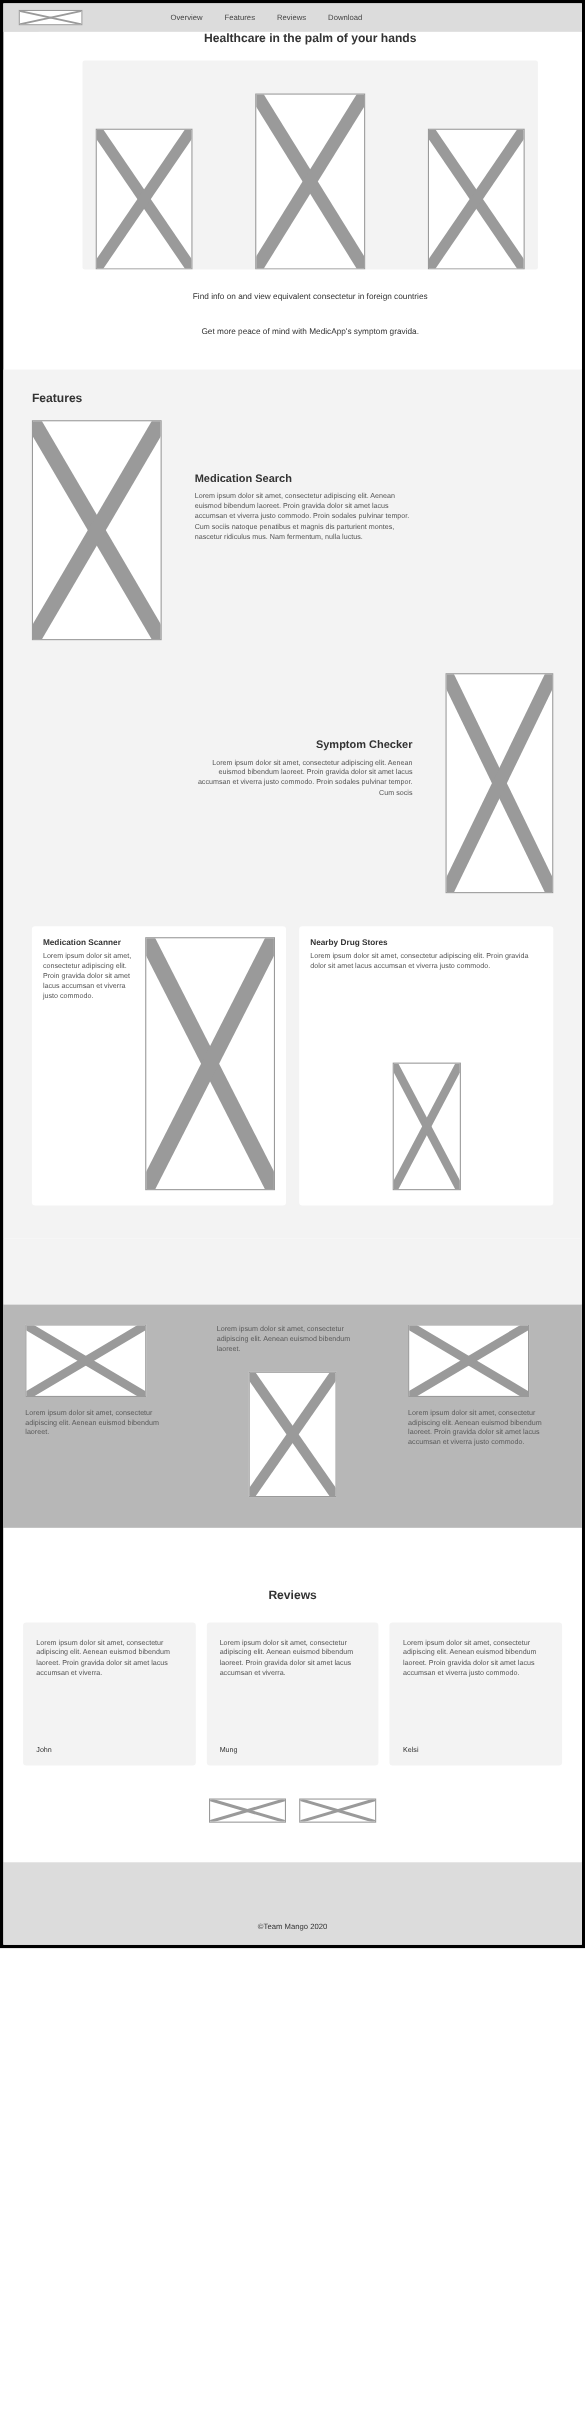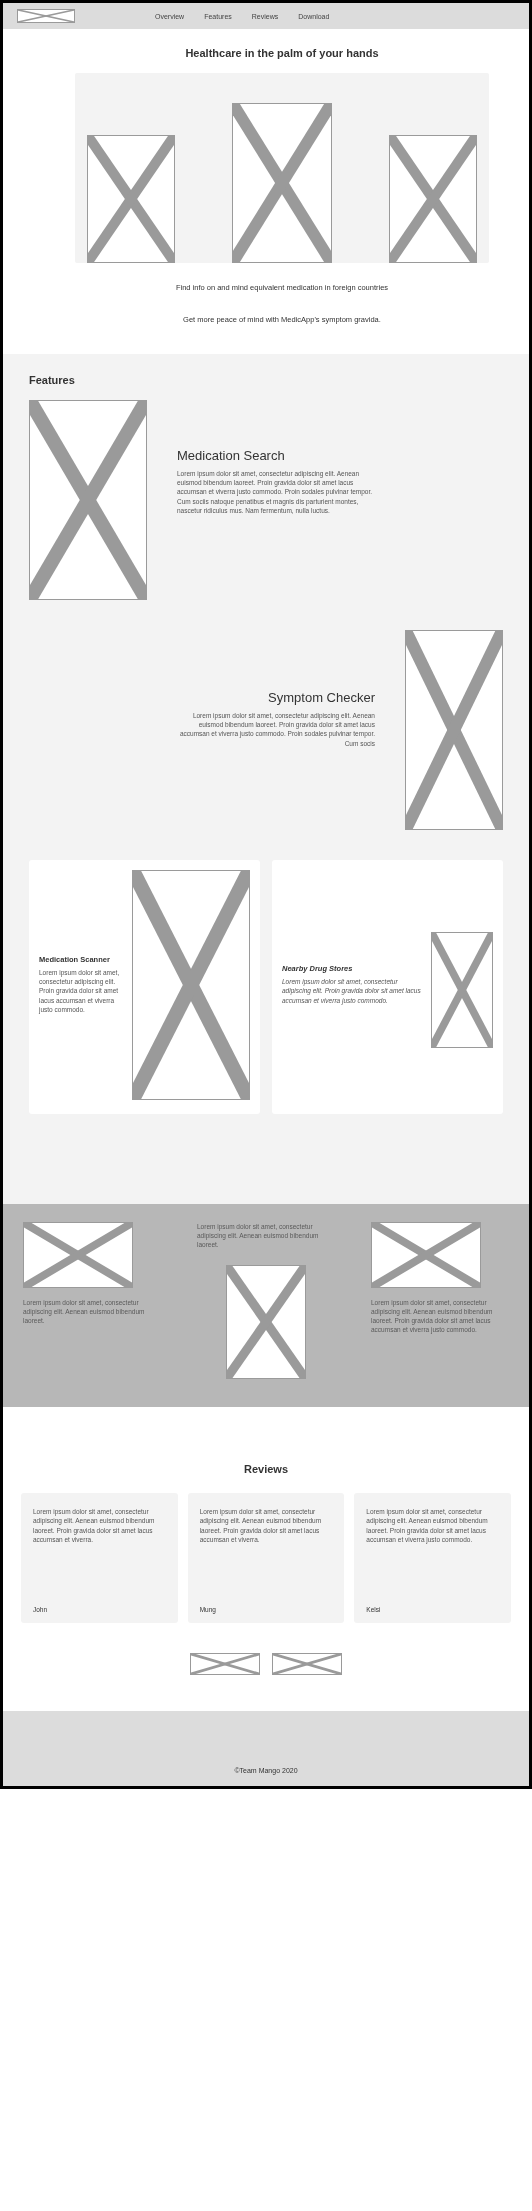--- a/index.html
+++ b/index.html
@@ -19,21 +19,21 @@
     padding: 6px 14px;
     gap: 24px;
   }
   .logo-box {
     width: 58px; height: 14px;
   }
   .nav-links { display: flex; gap: 20px; margin-left: 56px; }
   .nav-links span { font-size: 7px; color: #444; cursor: pointer; }
   .hero {
     text-align: center;
-    padding: 18px 40px 26px;
+    padding: 0 40px 26px;
     background: #fff;
     margin-left: 32px;
   }
   .hero h1 { font-size: 11px; font-weight: bold; margin-bottom: 14px; }
   .hero-images {
     background: #f3f3f3;
     border-radius: 2px;
     padding: 16px 12px 0;
     display: flex;
     justify-content: space-between;
@@ -54,36 +54,35 @@
     display: flex;
     gap: 30px;
     margin-bottom: 30px;
     align-items: flex-start;
   }
   .feature-row.reverse { flex-direction: row-reverse; }
   .feature-img { width: 118px; height: 200px; flex-shrink: 0; }
   .feature-img.narrow { width: 98px; height: 200px; }
   .feature-text { padding-top: 48px; }
   .feature-text.top0 { padding-top: 60px; }
-  .feature-text h3 { font-size: 13px; font-weight: normal; margin-bottom: 6px; }
+  .feature-text h3 { font-size: 10px; font-weight: bold; margin-bottom: 6px; }
   .feature-text p { font-size: 6.5px; line-height: 1.45; color: #555; max-width: 200px; }
   .cards-two {
     display: flex;
     gap: 12px;
     padding: 0 8px 0;
     background: #f3f3f3;
   }
   .card {
     background: #fff;
     border-radius: 3px;
     padding: 10px 10px 14px;
     flex: 1;
     display: flex;
     gap: 8px;
-    align-items: center;
   }
   .card .txt { flex: 1; }
   .card h3 { font-size: 7.5px; font-weight: bold; margin-bottom: 4px; }
   .card p { font-size: 6.5px; line-height: 1.4; color: #555; }
   .card .ph-big { width: 118px; height: 230px; }
   .card .ph-small { width: 62px; height: 116px; }
   .spacer-grey { background:#f3f3f3; height:60px; }
   .grey-band {
     background: #b7b7b7;
     padding: 18px 20px 28px;
@@ -159,21 +158,21 @@
           <line x1="10" y1="0" x2="0" y2="10"></line>
         </svg>
       </div>
     <div class="ph small">
         <svg preserveAspectRatio="none" viewBox="0 0 10 10">
           <line x1="0" y1="0" x2="10" y2="10"></line>
           <line x1="10" y1="0" x2="0" y2="10"></line>
         </svg>
       </div>
   </div>
-  <p class="hero-sub">Find info on and mind equivalent medication in foreign countries</p>
+  <p class="hero-sub">Find info on and view equivalent consectetur in foreign countries</p>
   <p class="hero-sub">Get more peace of mind with MedicApp's symptom gravida.</p>
 </div>
 
 <div class="features-section">
   <h2>Features</h2>
 
   <div class="feature-row">
     <div class="ph feature-img">
         <svg preserveAspectRatio="none" viewBox="0 0 10 10">
           <line x1="0" y1="0" x2="10" y2="10"></line>
@@ -205,21 +204,21 @@
         <h3>Medication Scanner</h3>
         <p>Lorem ipsum dolor sit amet, consectetur adipiscing elit. Proin gravida dolor sit amet lacus accumsan et viverra justo commodo.</p>
       </div>
       <div class="ph ph-big">
           <svg preserveAspectRatio="none" viewBox="0 0 10 10">
             <line x1="0" y1="0" x2="10" y2="10"></line>
             <line x1="10" y1="0" x2="0" y2="10"></line>
           </svg>
         </div>
     </div>
-    <div class="card" style="flex-direction:row;font-style:italic;">
+    <div class="card" style="flex-direction:column;">
       <div class="txt">
         <h3>Nearby Drug Stores</h3>
         <p>Lorem ipsum dolor sit amet, consectetur adipiscing elit. Proin gravida dolor sit amet lacus accumsan et viverra justo commodo.</p>
       </div>
       <div class="ph ph-small" style="margin:10px auto 0;">
           <svg preserveAspectRatio="none" viewBox="0 0 10 10">
             <line x1="0" y1="0" x2="10" y2="10"></line>
             <line x1="10" y1="0" x2="0" y2="10"></line>
           </svg>
         </div>

